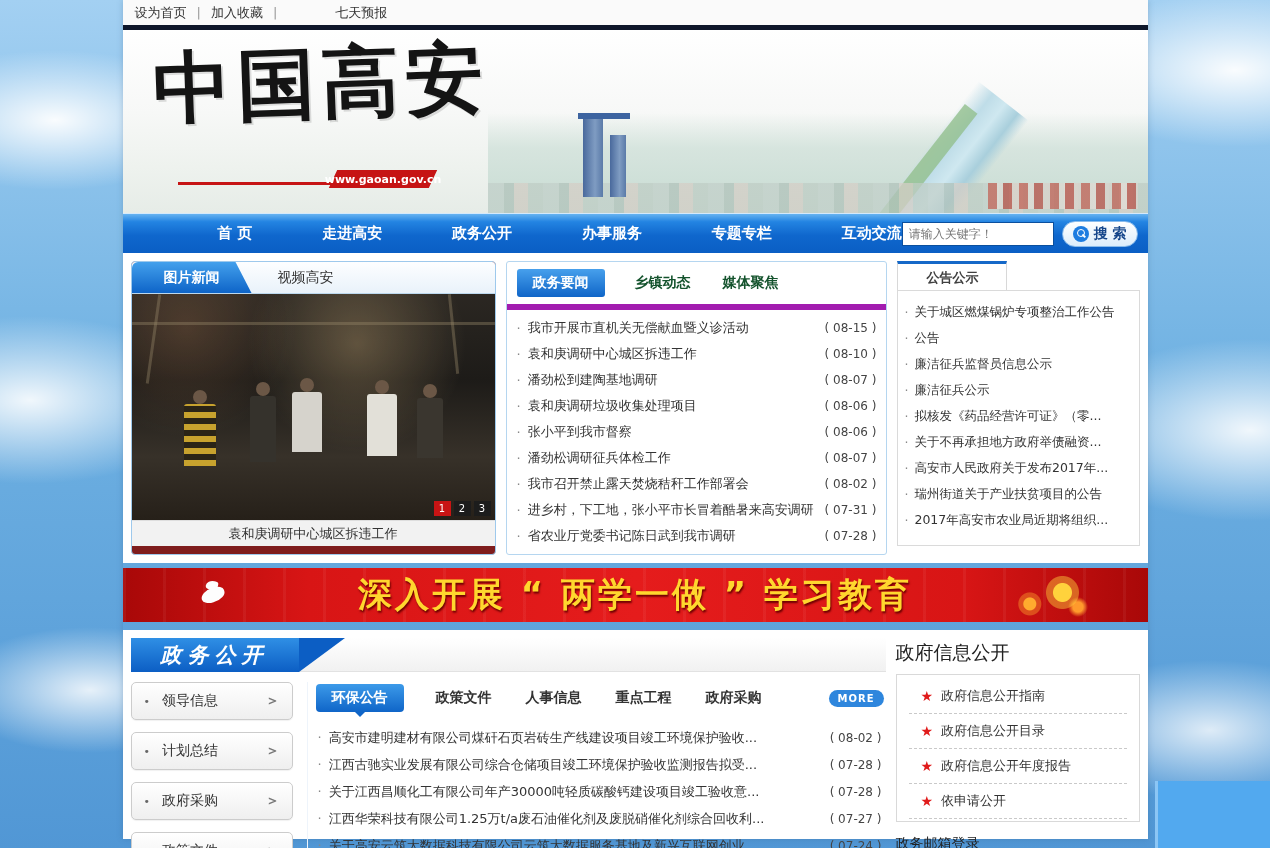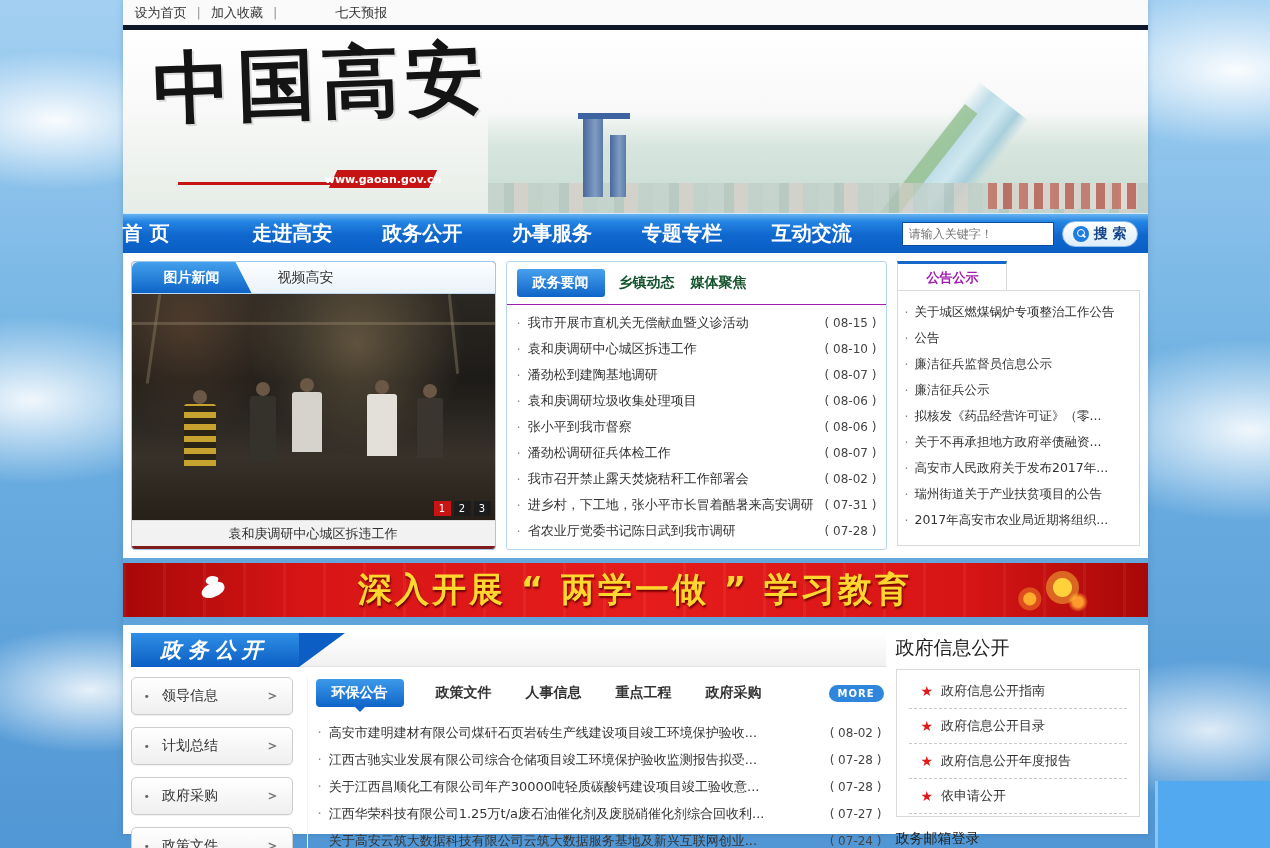--- a/index.html
+++ b/index.html
@@ -46,21 +46,21 @@
   .tower.t2 { left:122px; bottom:16px; width:16px; height:62px; }
   .tower-cap { position:absolute; left:90px; bottom:94px; width:52px; height:6px; background:#3d64a0; }
   .river { position:absolute; right:165px; bottom:-40px; width:64px; height:170px; transform:rotate(38deg);
     background:linear-gradient(90deg, rgba(168,207,221,0), #bfdde8 30%, #cfe8f0 55%, #a9cfdc 80%, rgba(168,207,221,0)); }
   .greenbank { position:absolute; right:215px; bottom:-30px; width:16px; height:150px; transform:rotate(38deg); background:#92bf8d; opacity:.8; }
 
   
   .nav { height:40px; display:flex; align-items:center;
     background:linear-gradient(180deg,#66b3f1 0%, #2384e2 20%, #0f67cd 55%, #0a5ec4 100%);
     border-top:1px solid #d4e9fb; }
-  .nav-item { flex:1; text-align:left; color:#fff; font-size:20px; font-weight:bold; cursor:pointer; white-space:nowrap; }
+  .nav-item { flex:1; text-align:right; color:#fff; font-size:15px; font-weight:bold; cursor:pointer; white-space:nowrap; }
   .search-input { width:152px; height:24px; border:1px solid #0a4f9e; font-size:12px; color:#555;
     padding:0 6px; background:#fff; }
   .search-btn { height:26px; margin:0 10px 0 8px; padding:0 10px; display:flex; align-items:center; gap:5px;
     background:linear-gradient(180deg,#ffffff,#dcedfb); border:1px solid #8abcec; border-radius:13px;
     color:#14458a; font-size:14px; font-weight:bold; cursor:pointer; }
   .mag { width:16px; height:16px; border-radius:50%; background:#1d7ce0; position:relative; flex:0 0 16px; }
   .mag::before { content:""; position:absolute; left:4px; top:3px; width:6px; height:6px;
     border:1.5px solid #fff; border-radius:50%; }
   .mag::after { content:""; position:absolute; left:9px; top:9px; width:4px; height:1.5px;
     background:#fff; transform:rotate(45deg); }
@@ -91,33 +91,33 @@
   .p4 { left:235px; top:100px; width:30px; height:62px; background:#e2e0d8; }
   .p5 { left:285px; top:104px; width:26px; height:60px; background:#3a362f; }
   .pager { position:absolute; right:4px; bottom:4px; display:flex; gap:3px; }
   .pagebtn { width:17px; height:15px; background:#1c1c1c; color:#fff; font-size:10px;
     display:flex; align-items:center; justify-content:center; cursor:pointer; }
   .pagebtn.active { background:#c81414; }
   .caption { height:26px; background:#f2f2f2; border-top:1px solid #dedede; display:flex;
     align-items:center; justify-content:center; font-size:13px; color:#333; }
 
   .news-box { width:385px; border:1px solid #b5d6f0; border-radius:3px; background:#fff; }
-  .ntabs { display:flex; align-items:center; gap:12px; padding:7px 10px; border-bottom:1px solid #a21caf; }
+  .ntabs { display:flex; align-items:center; gap:28px; padding:7px 10px; border-bottom:6px solid #a21caf; }
   .ntab { font-size:14px; font-weight:bold; color:#14532d; cursor:pointer; padding:5px 2px; }
   .ntab.active { background:linear-gradient(180deg,#47a0ec,#0f65c8); color:#fff; padding:5px 16px; border-radius:3px; }
   .nlist { list-style:none; padding:5px 10px; }
   .nitem { display:flex; align-items:center; height:26px; font-size:13px; color:#333; cursor:pointer; }
   .nitem .bullet { color:#888; margin-right:7px; }
   .nitem .title { flex:1; white-space:nowrap; overflow:hidden; text-overflow:ellipsis; }
   .nitem .date { color:#444; font-size:12px; margin-left:8px; white-space:nowrap; }
 
   .ann-box { width:244px; }
   .ann-tab { width:110px; height:30px; background:#fff; border:1px solid #d8d8d8; border-bottom:none;
     border-top:3px solid #1568c8; display:flex; align-items:center; justify-content:center;
-    font-size:13px; font-weight:bold; color:#a21caf; cursor:pointer; }
+    font-size:13px; font-weight:bold; color:#404040; cursor:pointer; }
   .ann-body { border:1px solid #dadada; background:#fff; margin-top:-1px; padding:8px 6px; height:256px; }
   .ann-item { display:flex; align-items:center; height:26px; font-size:12.5px; color:#333; cursor:pointer; }
   .ann-item .bullet { color:#888; margin-right:6px; }
   .ann-item .title { white-space:nowrap; overflow:hidden; text-overflow:ellipsis; }
 
   
   .redbanner { margin-top:5px; height:54px; position:relative; overflow:hidden; cursor:pointer;
     background:
       repeating-linear-gradient(90deg, rgba(255,255,255,.05) 0 3px, rgba(0,0,0,0) 3px 40px),
       linear-gradient(90deg,#a80808 0%, #d81515 18%, #e51c1c 50%, #d81515 82%, #a80808 100%);

